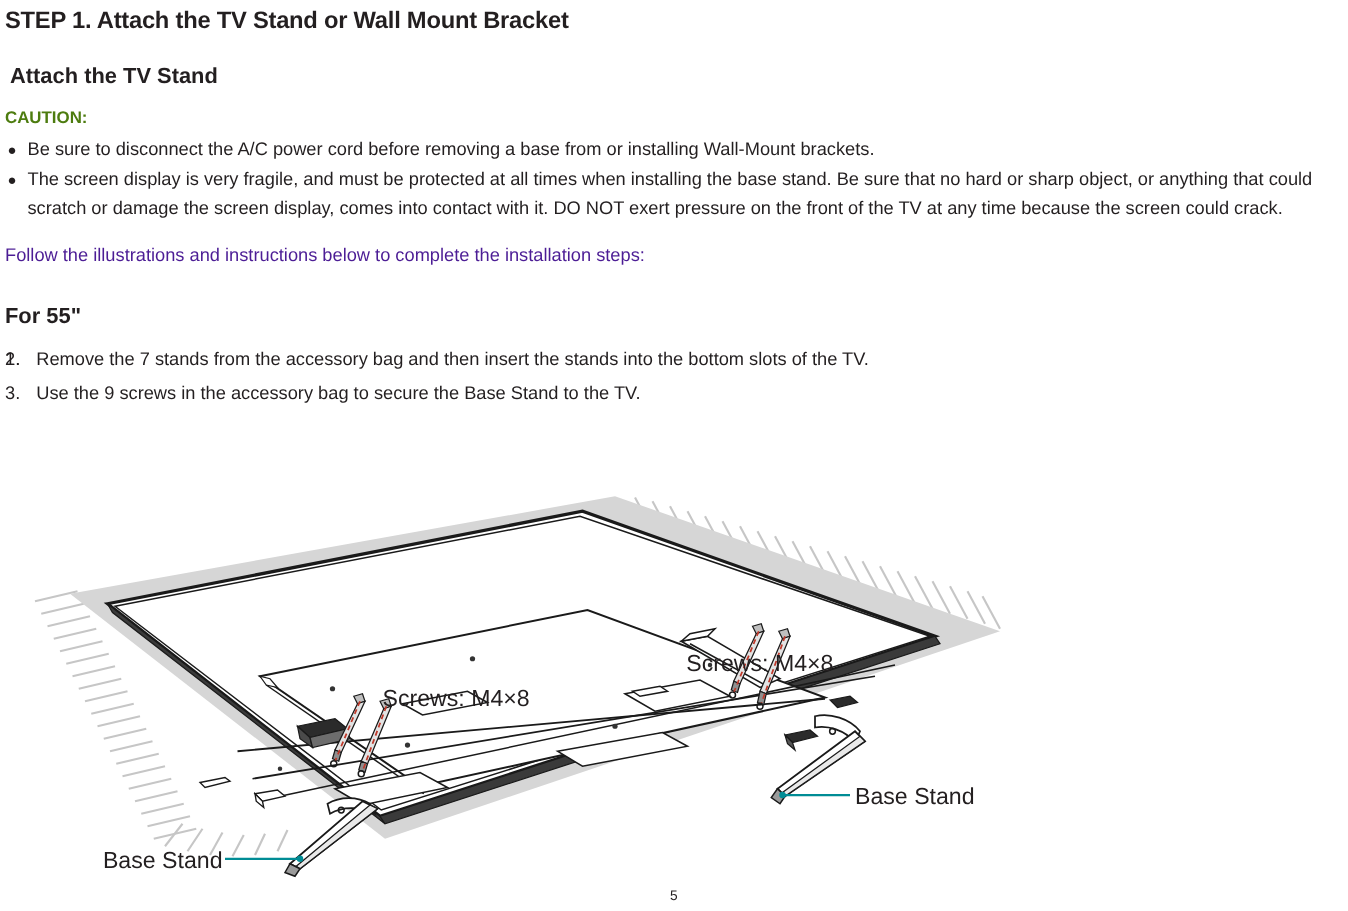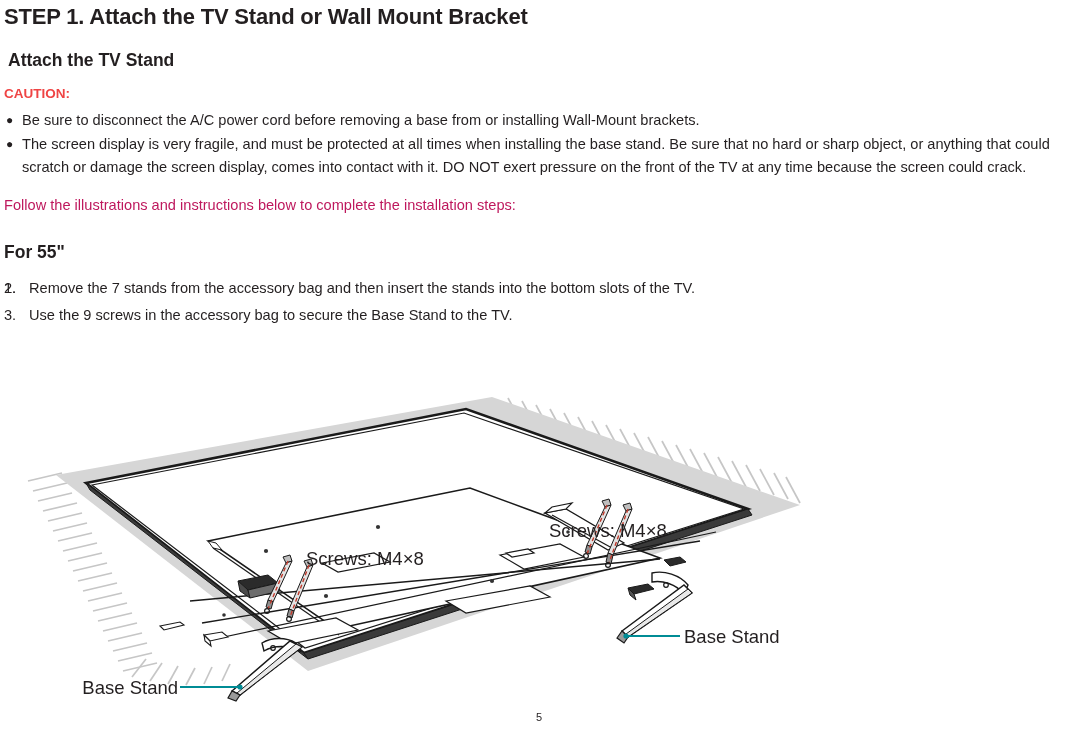--- a/index.html
+++ b/index.html
@@ -25,42 +25,42 @@
   }
 
   .content {
     position: absolute;
     left: 4px;
     top: 2px;
     width: 1070px;
   }
 
   h1.step-title {
-    font-size: 22px;
+    font-size: 19px;
     font-weight: bold;
     letter-spacing: -0.2px;
     margin: 0 0 0 0;
     line-height: 30px;
     color: #231f20;
   }
 
   h2.section-title {
     font-size: 17.5px;
     font-weight: bold;
     margin: 17px 0 0 4px;
     line-height: 22px;
     color: #231f20;
   }
 
   .caution-label {
     font-size: 13.5px;
     font-weight: bold;
     margin: 14px 0 0 0;
     line-height: 17px;
-    color: #ef4444;
+    color: #4d7c0f;
   }
 
   ul.caution-list {
     list-style: none;
     margin: 7px 0 0 0;
     padding: 0;
   }
   ul.caution-list li {
     position: relative;
     padding-left: 18px;
@@ -74,21 +74,21 @@
     left: 2px;
     top: 0;
     font-size: 12px;
     line-height: 23.5px;
   }
 
   p.follow-text {
     font-size: 14.6px;
     line-height: 20px;
     margin: 15px 0 0 0;
-    color: #be185d;
+    color: #4c1d95;
   }
 
   h3.size-title {
     font-size: 17.5px;
     font-weight: bold;
     margin: 26px 0 0 0;
     line-height: 22px;
     color: #231f20;
   }
 

